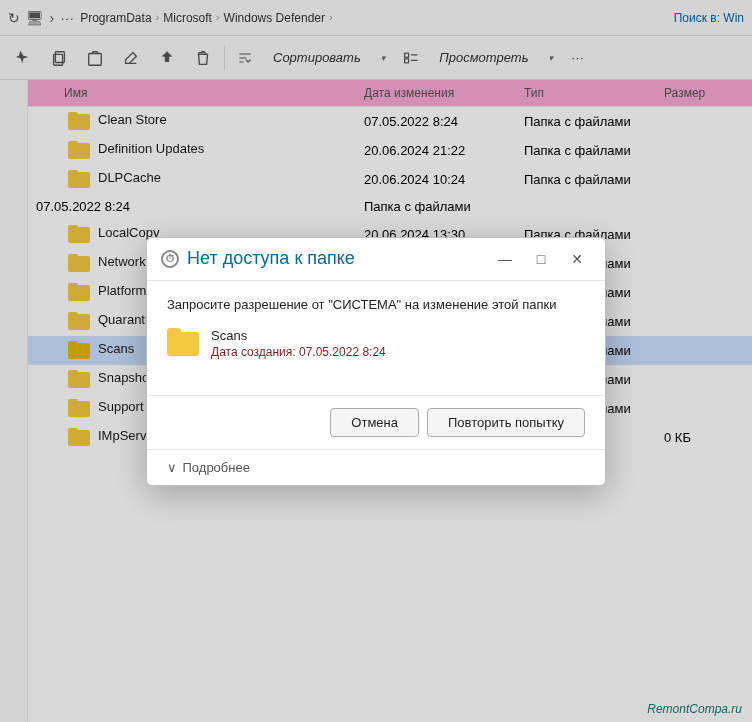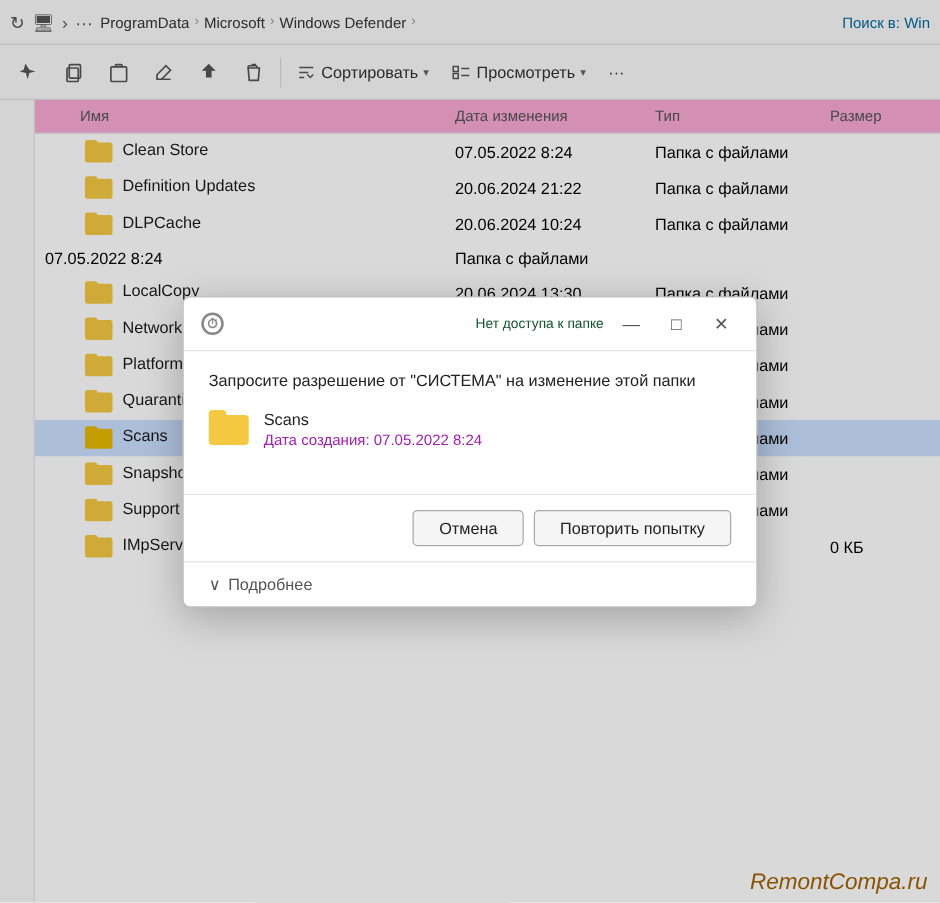--- a/index.html
+++ b/index.html
@@ -51,28 +51,29 @@
       border-bottom: 1px solid #e0e0e0;
       height: 44px;
       display: flex;
       align-items: center;
       padding: 0 6px;
       gap: 2px;
     }
     .toolbar-btn {
       display: flex;
       align-items: center;
-      gap: 4px;
+      gap: 20px;
       padding: 4px 8px;
       border-radius: 4px;
       cursor: pointer;
       border: none;
       background: transparent;
       font-size: 13px;
       color: #333;
+      font-style: italic;
     }
     .toolbar-btn svg { width: 18px; height: 18px; fill: #555; }
     .toolbar-sep {
       width: 1px;
       height: 24px;
       background: #ddd;
       margin: 0 2px;
     }
 
     
@@ -195,25 +196,24 @@
       border: 2px solid #888;
       display: flex;
       align-items: center;
       justify-content: center;
       font-size: 11px;
       color: #888;
       font-weight: bold;
       flex-shrink: 0;
     }
     .dialog-title-text {
-      font-size: 11px;
-      color: #14532d;
+      font-size: 18px;
+      color: #0369a1;
       font-weight: 500;
       flex: 1;
-      text-align: right;
     }
     .dialog-wm-btns {
       display: flex;
       gap: 8px;
     }
     .dialog-wm-btn {
       width: 28px;
       height: 22px;
       border: none;
       background: transparent;
@@ -277,21 +277,21 @@
       flex-direction: column;
       gap: 2px;
     }
     .dialog-folder-name {
       font-size: 13px;
       font-weight: 500;
       color: #222;
     }
     .dialog-folder-date {
       font-size: 12px;
-      color: #a21caf;
+      color: #7f1d1d;
     }
 
     .dialog-footer {
       display: flex;
       justify-content: flex-end;
       gap: 8px;
       padding: 12px 20px;
       border-top: 1px solid #e5e5e5;
     }
     .dialog-btn {
@@ -313,22 +313,22 @@
       color: #555;
       cursor: pointer;
       border-top: 1px solid #e5e5e5;
     }
 
     
     .watermark {
       position: absolute;
       bottom: 6px;
       right: 10px;
-      font-size: 18px;
-      color: #a16207;
+      font-size: 12px;
+      color: #0f766e;
       font-style: italic;
     }
 
     
     .file-list-container::-webkit-scrollbar { width: 8px; }
     .file-list-container::-webkit-scrollbar-track { background: #f5f5f5; }
     .file-list-container::-webkit-scrollbar-thumb { background: #c0c0c0; border-radius: 4px; }
   </style>
 </head>
 <body>

